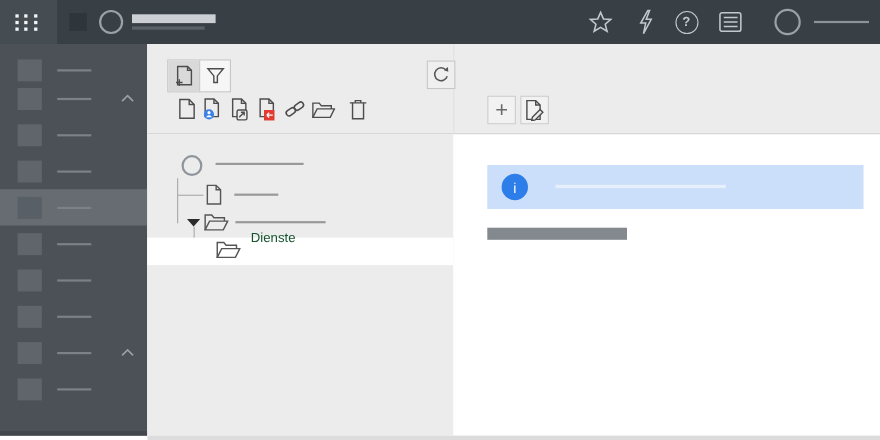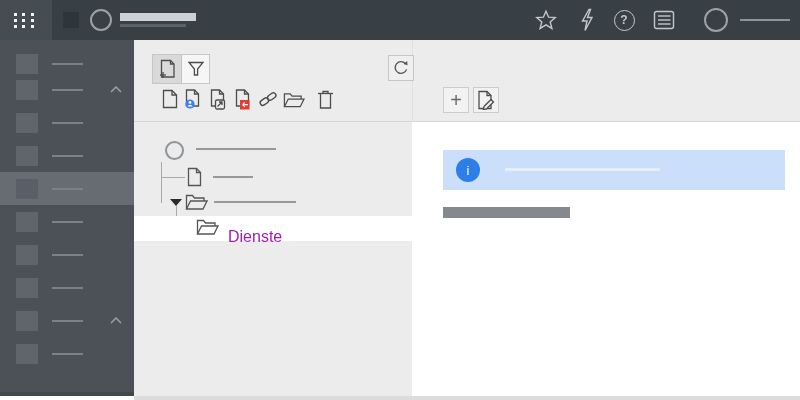--- a/index.html
+++ b/index.html
@@ -54,21 +54,21 @@
   .rp-edit { left:339px; }
 
   
   .tree-panel { position:absolute; left:0; top:82px; width:278px; height:274px; background:#ececec; }
   .t-conn { position:absolute; background:#a9a9a9; }
   .t-circle { position:absolute; left:31px; top:19px; width:19px; height:19px; border:2px solid #8e9499; border-radius:50%; background:#ececec; }
   .t-line { position:absolute; height:2px; background:#999999; }
   .t-tri { position:absolute; left:36px; top:77px; width:0; height:0;
            border-left:6px solid transparent; border-right:6px solid transparent; border-top:7px solid #2b2b2b; cursor:pointer; }
   .t-row-sel { position:absolute; left:0; top:94px; width:278px; height:25px; background:#ffffff; cursor:pointer; }
-  .t-label { position:absolute; left:94px; top:106px; font-size:16px; color:#a21caf; }
+  .t-label { position:absolute; left:94px; top:87px; font-size:12px; color:#14532d; }
   .t-icon { position:absolute; }
 
   
   .info-banner { position:absolute; left:309px; top:110px; width:342px; height:40px; background:#cbdffa; }
   .info-circle { position:absolute; left:13px; top:8px; width:24px; height:24px; border-radius:50%; background:#2d7ee9;
                  color:#ffffff; font-size:13px; font-style:normal; display:flex; align-items:center; justify-content:center; }
   .info-line { position:absolute; left:62px; top:18px; width:155px; height:3px; background:#e7effc; }
   .heading-bar { position:absolute; left:309px; top:167px; width:127px; height:11px; background:#84898f; }
 
   .main-bottom { position:absolute; left:0; bottom:0; width:666px; height:4px; background:#dcdcdc; }

